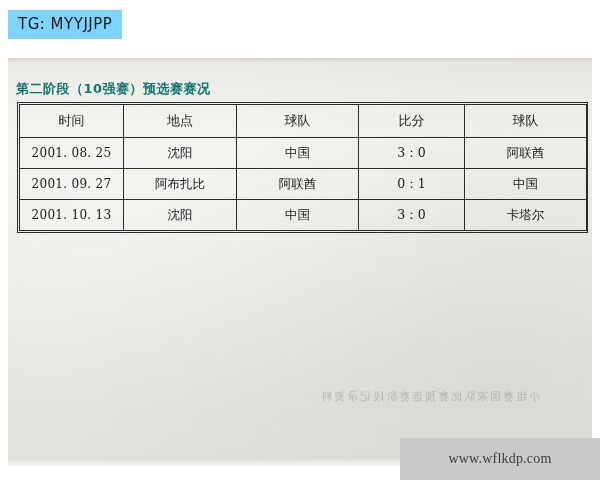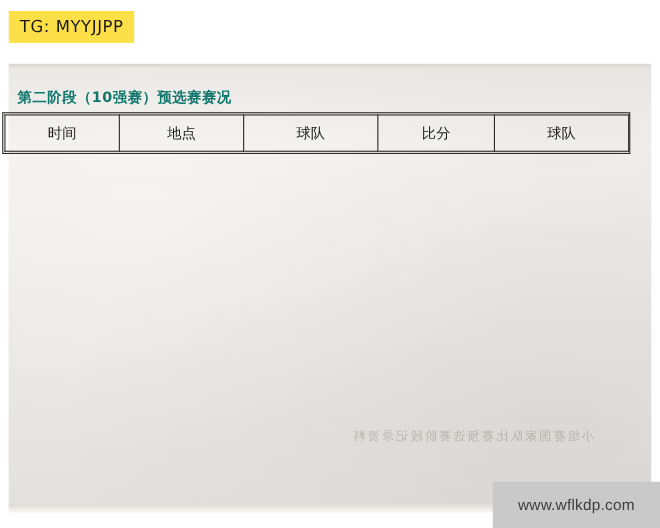--- a/index.html
+++ b/index.html
@@ -71,21 +71,21 @@
     font-size: 13px;
     font-weight: bold;
     color: #0f766e;
     letter-spacing: 0.5px;
     font-family: "DejaVu Sans", "Liberation Sans", sans-serif;
   }
 
   
   .table-wrap {
     position: absolute;
-    left: 4px;
+    left: 19px;
     top: 104px;
     width: 567px;
   }
   table.score-table {
     width: 567px;
     border-collapse: collapse;
     background: transparent;
     table-layout: fixed;
   }
   table.score-table th,
@@ -149,37 +149,37 @@
     font-family: "DejaVu Sans", "Liberation Sans", sans-serif;
     overflow: hidden;
     user-select: none;
   }
 
   
   .tg-badge {
     position: absolute;
     left: 8px;
     top: 10px;
-    background: #fde047;
+    background: #7dd3fc;
     color: #1a1a1a;
     font-size: 15px;
     font-family: "DejaVu Sans", "Liberation Sans", sans-serif;
     padding: 5px 10px 6px 10px;
     letter-spacing: 0.5px;
   }
   .url-badge {
     position: absolute;
     right: 0;
     bottom: 0;
-    width: 152px;
+    width: 200px;
     height: 42px;
     background: #c9c9c9;
     color: #3d3d3d;
     font-size: 14px;
-    font-family: Liberation Sans, sans-serif;
+    font-family: Liberation Serif, serif;
     display: flex;
     align-items: center;
     justify-content: center;
     letter-spacing: 0.2px;
   }
 </style>
 </head>
 <body>
 
 <div id="page-scan">
@@ -202,20 +202,41 @@
       <thead>
         <tr>
           <th>时间</th>
           <th>地点</th>
           <th>球队</th>
           <th>比分</th>
           <th>球队</th>
         </tr>
       </thead>
       <tbody>
+        <tr>
+          <td class="date-cell">2001. 08. 25</td>
+          <td>沈阳</td>
+          <td>中国</td>
+          <td class="score-cell">3：0</td>
+          <td>阿联酋</td>
+        </tr>
+        <tr>
+          <td class="date-cell">2001. 09. 27</td>
+          <td>阿布扎比</td>
+          <td>阿联酋</td>
+          <td class="score-cell">0：1</td>
+          <td>中国</td>
+        </tr>
+        <tr>
+          <td class="date-cell">2001. 10. 13</td>
+          <td>沈阳</td>
+          <td>中国</td>
+          <td class="score-cell">3：0</td>
+          <td>卡塔尔</td>
+        </tr>
       </tbody>
     </table>
   </div>
 
   <div class="bleed">小组赛国家队比赛预选赛阶段记录资料</div>
 
   <div class="tg-badge">TG: MYYJJPP</div>
 
   <div class="url-badge">www.wflkdp.com</div>
 

